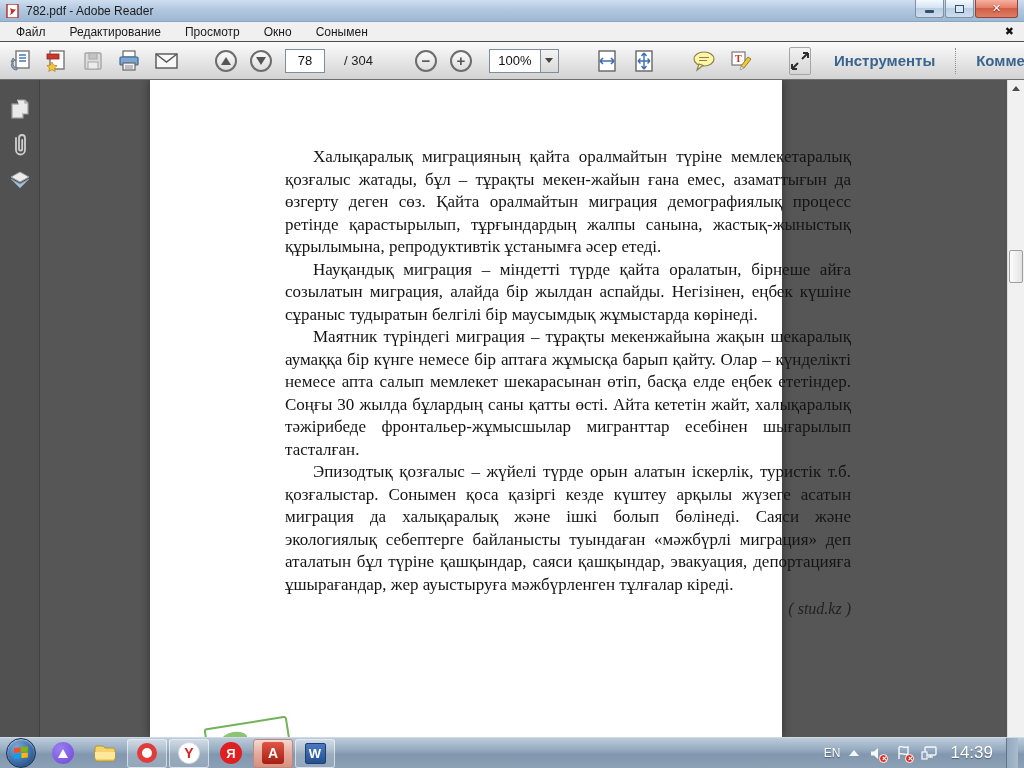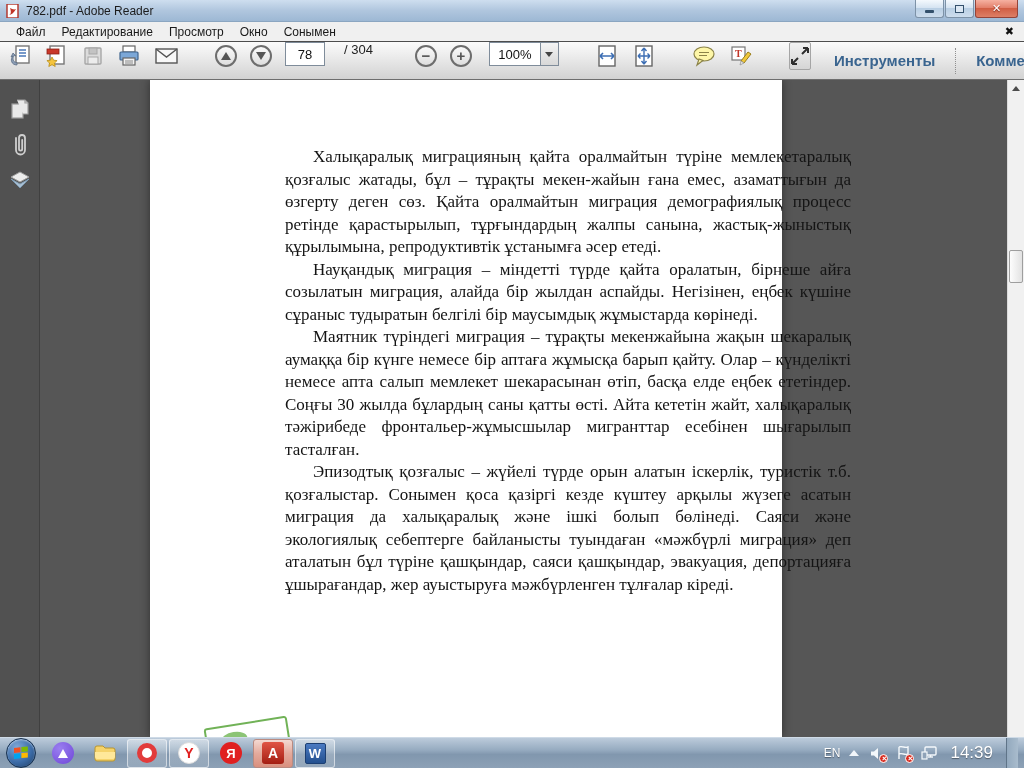--- a/index.html
+++ b/index.html
@@ -20,27 +20,27 @@
   .win-btn.close { width:43px; border-color:#93443a;
              background:linear-gradient(180deg,#f6b1a1 0%,#e3806b 45%,#d15e44 50%,#dd7f66 100%); }
   .glyph-min { width:9px; height:3px; background:#33506b; border-radius:1px; margin-top:5px; }
   .glyph-restore { width:9px; height:8px; position:relative; }
   .glyph-restore::before { content:""; position:absolute; right:0; top:0; width:7px; height:6px; border:1px solid #33506b; }
   .glyph-restore::after  { content:""; position:absolute; left:0; bottom:0; width:7px; height:6px; border:1px solid #33506b; background:#dce8f4; }
   .glyph-close { color:#fff; font-size:11px; font-weight:bold; line-height:1; text-shadow:0 1px 1px #7c2e22; }
 
   
   .menubar { height:20px; background:#f0f0f0; border-bottom:1px solid #4d4d4d;
-             display:flex; align-items:center; padding:0 8px; position:relative; }
+             display:flex; align-items:center; padding:0 8px; position:relative;gap:8px; }
   .menu-item { font-size:12px; color:#1a1a1a; padding:2px 8px; cursor:default; }
   .menu-close { position:absolute; right:10px; font-size:11px; font-weight:bold; color:#111; }
 
   
   .toolbar { height:38px; background:linear-gradient(180deg,#fbfbfb 0%,#e9e9e9 45%,#d2d2d2 100%);
-             border-bottom:1px solid #6e6e6e; display:flex; padding:0 8px; gap:13px; }
+             border-bottom:1px solid #6e6e6e; display:flex; align-items:center; padding:0 8px; gap:13px; }
   .tb-btn { width:28px; height:28px; display:flex; align-items:center; justify-content:center; border-radius:2px; }
   .tb-sep { width:1px; height:26px; background:#9a9a9a; margin:0 5px; }
   .tb-sep-dotted { width:1px; height:26px; border-left:1px dotted #8f8f8f; margin:0 10px; }
   .circle-btn { width:22px; height:22px; border:2px solid #6d6d6d; border-radius:50%;
                 background:linear-gradient(180deg,#fafafa,#dedede); display:flex; align-items:center; justify-content:center; }
   .tri-up { width:0; height:0; border-left:5px solid transparent; border-right:5px solid transparent; border-bottom:8px solid #555; }
   .tri-down { width:0; height:0; border-left:5px solid transparent; border-right:5px solid transparent; border-top:8px solid #555; }
   .pm-glyph { font-size:15px; font-weight:bold; color:#555; line-height:1; margin-top:-1px; }
   .page-input { width:40px; height:24px; border:1px solid #7f8c9a; background:#fff; text-align:center;
                 font-size:13px; font-family:"Liberation Sans",sans-serif; color:#111; }
@@ -294,20 +294,21 @@
       </div>
     </div>
 
     <div class="doc-view">
       <div class="page">
         <div class="page-text">
           <p>Халықаралық миграцияның қайта оралмайтын түріне мемлекетаралық қозғалыс жатады, бұл – тұрақты мекен-жайын ғана емес, азаматтығын да өзгерту деген сөз. Қайта оралмайтын миграция демографиялық процесс ретінде қарастырылып, тұрғындардың жалпы санына, жастық-жыныстық құрылымына, репродуктивтік ұстанымға әсер етеді.</p>
           <p>Науқандық миграция – міндетті түрде қайта оралатын, бірнеше айға созылатын миграция, алайда бір жылдан аспайды. Негізінен, еңбек күшіне сұраныс тудыратын белгілі бір маусымдық жұмыстарда көрінеді.</p>
           <p>Маятник түріндегі миграция – тұрақты мекенжайына жақын шекаралық аумаққа бір күнге немесе бір аптаға жұмысқа барып қайту. Олар – күнделікті немесе апта салып мемлекет шекарасынан өтіп, басқа елде еңбек ететіндер. Соңғы 30 жылда бұлардың саны қатты өсті. Айта кететін жайт, халықаралық тәжірибеде фронтальер-жұмысшылар мигранттар есебінен шығарылып тасталған.</p>
           <p>Эпизодтық қозғалыс – жүйелі түрде орын алатын іскерлік, туристік т.б. қозғалыстар. Сонымен қоса қазіргі кезде күштеу арқылы жүзеге асатын миграция да халықаралық және ішкі болып бөлінеді. Саяси және экологиялық себептерге байланысты туындаған «мәжбүрлі миграция» деп аталатын бұл түріне қашқындар, саяси қашқындар, эвакуация, депортацияға ұшырағандар, жер ауыстыруға мәжбүрленген тұлғалар кіреді.</p>
+          <div class="attribution">( stud.kz )</div>
         </div>
         <div class="page-figure">
           <div class="blob"></div>
         </div>
       </div>
     </div>
 
     <div class="scrollbar">
       <div class="sb-arrow">
         <div class="sb-tri-up"></div>

